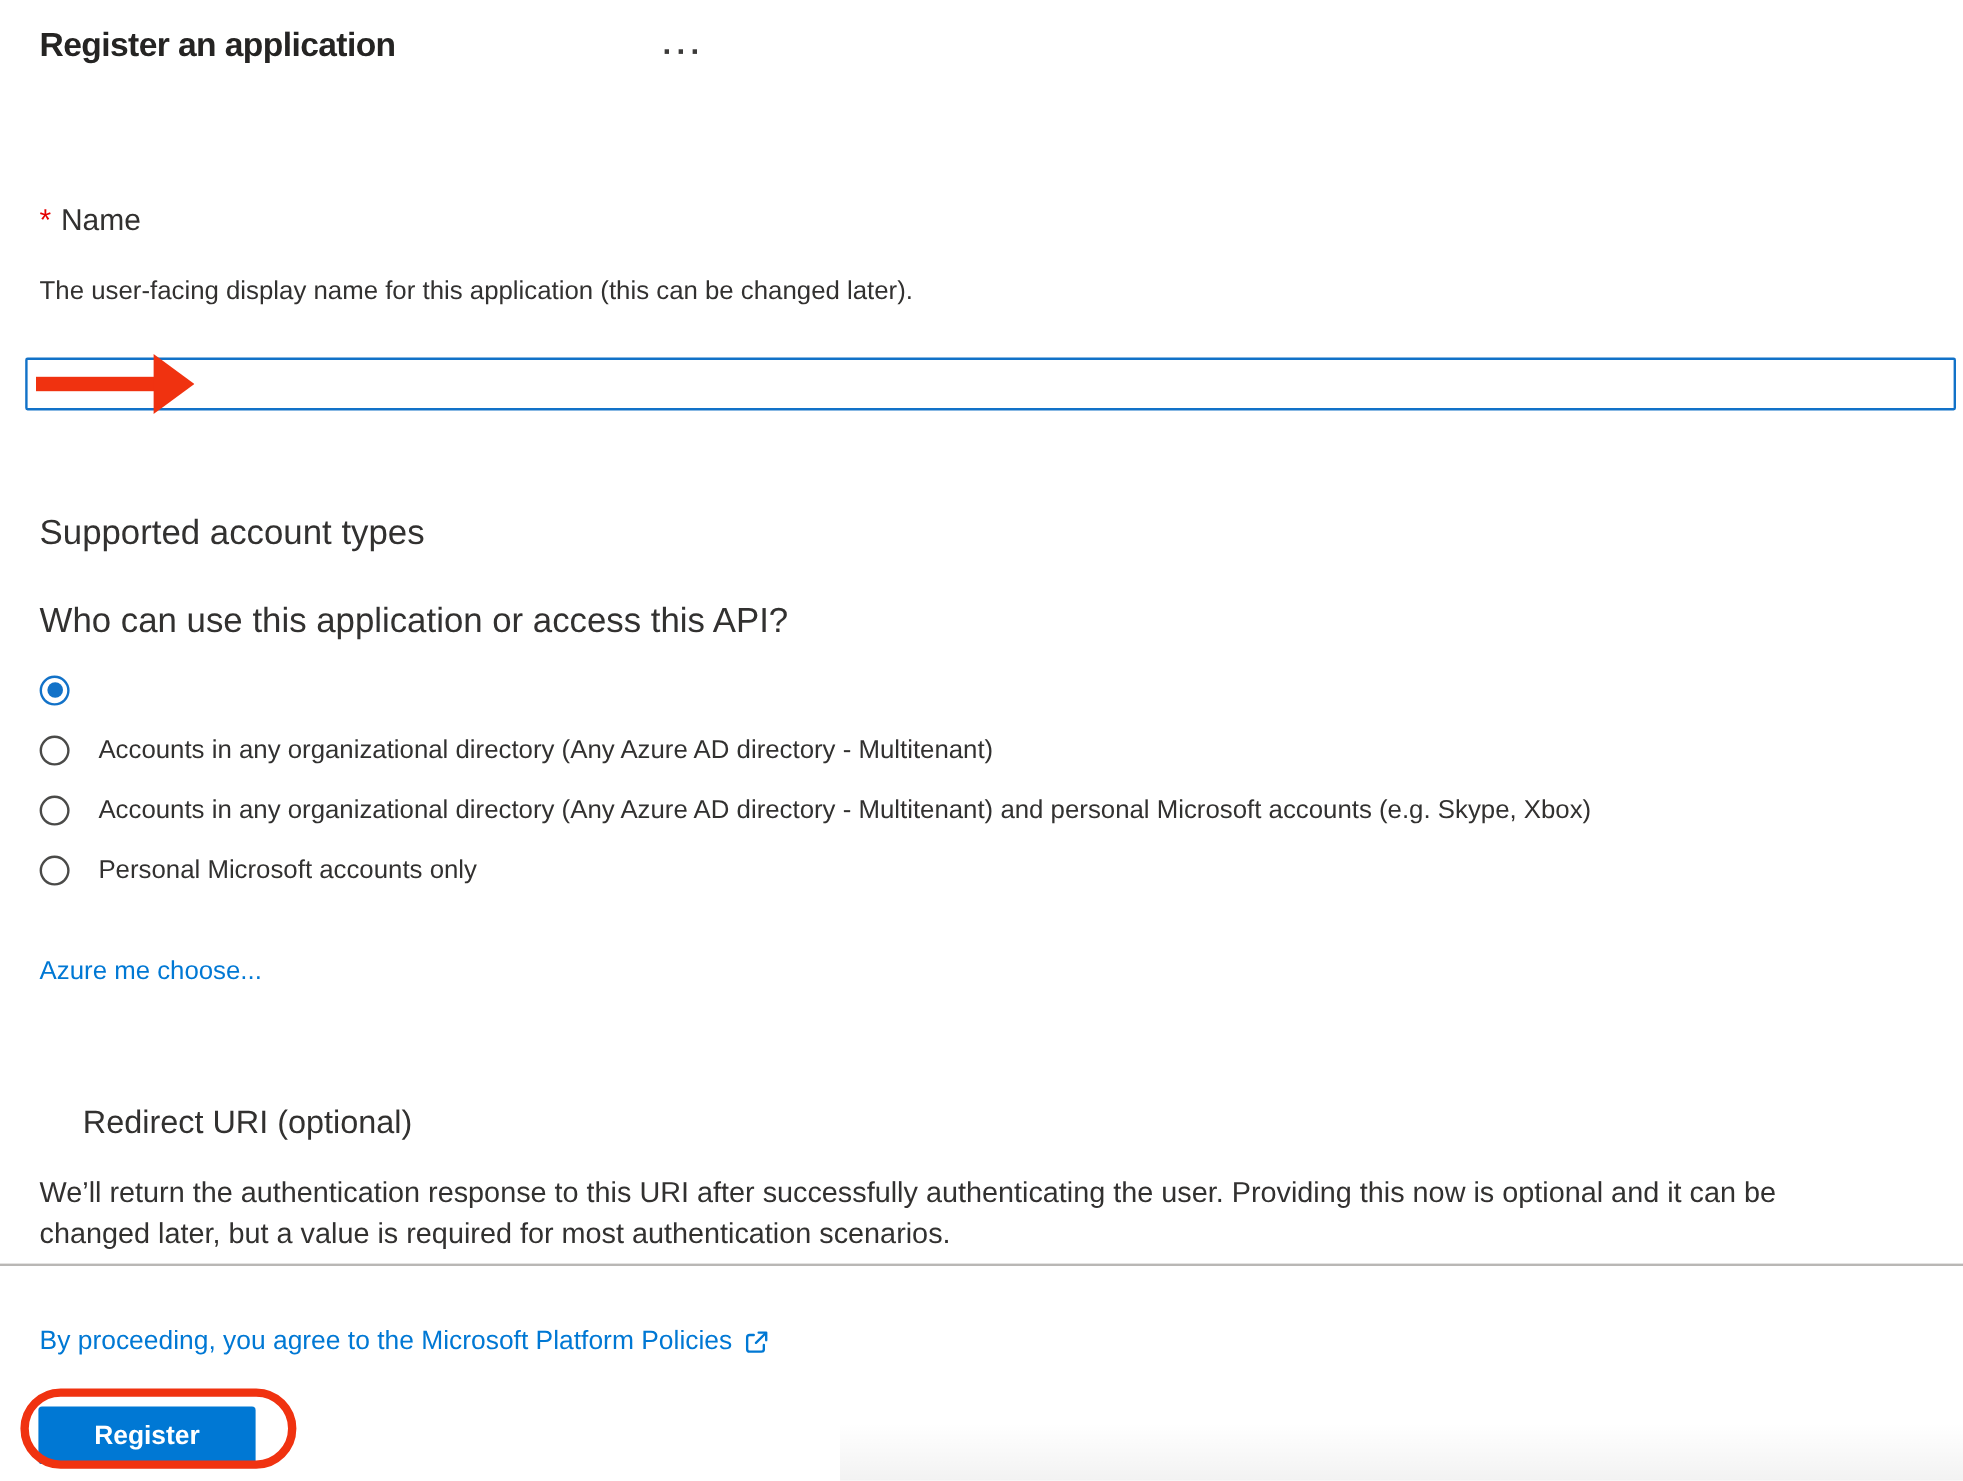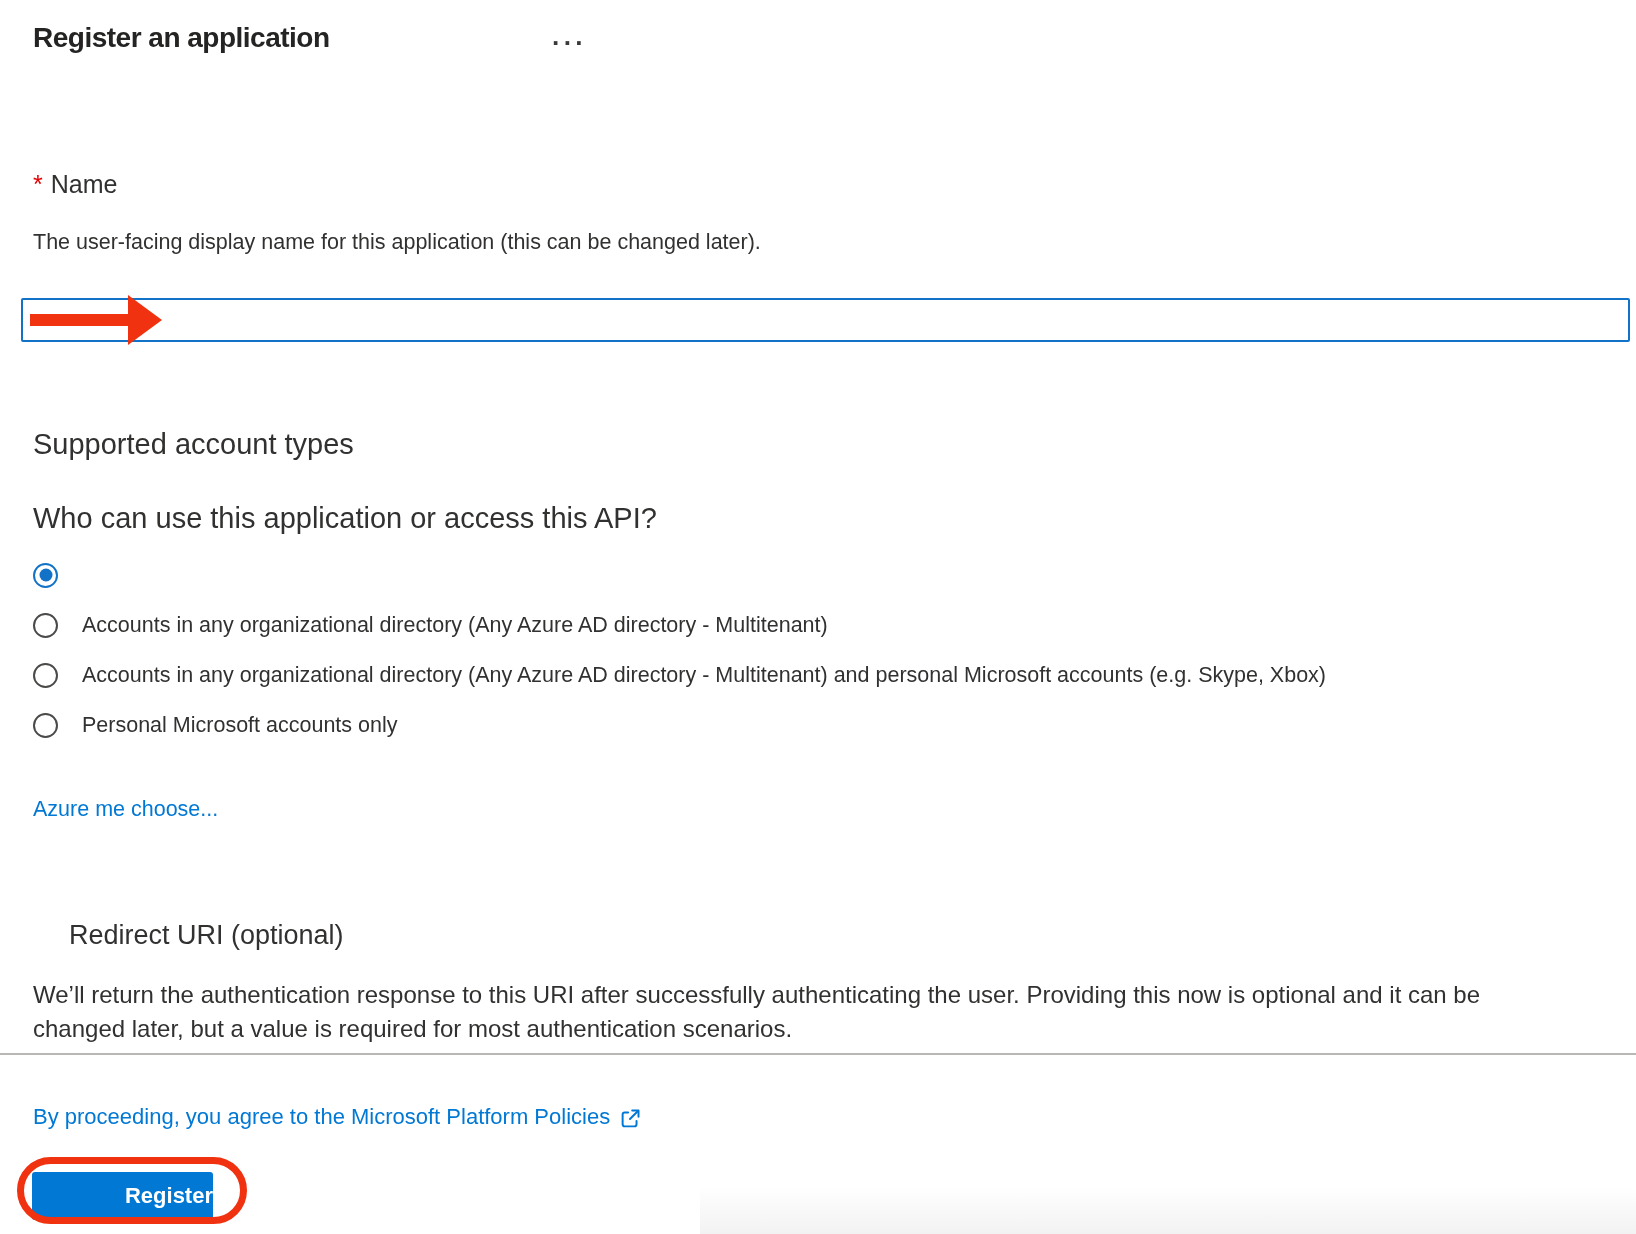--- a/index.html
+++ b/index.html
@@ -133,21 +133,20 @@
 
   .register-button{
     left:32px;top:1172px;
     width:181px;height:48px;
     background:var(--button-blue);
     color:#ffffff;
     border:none;border-radius:3px;
     font-size:22px;font-weight:700;
     font-family:inherit;
     cursor:pointer;
-    text-align:right;
   }
   .annotation-ring{
     left:17px;top:1157px;
     width:230px;height:67px;
     border:7px solid var(--annotation-red);
     border-radius:34px;
     pointer-events:none;
   }
 
   .bottom-shade{

